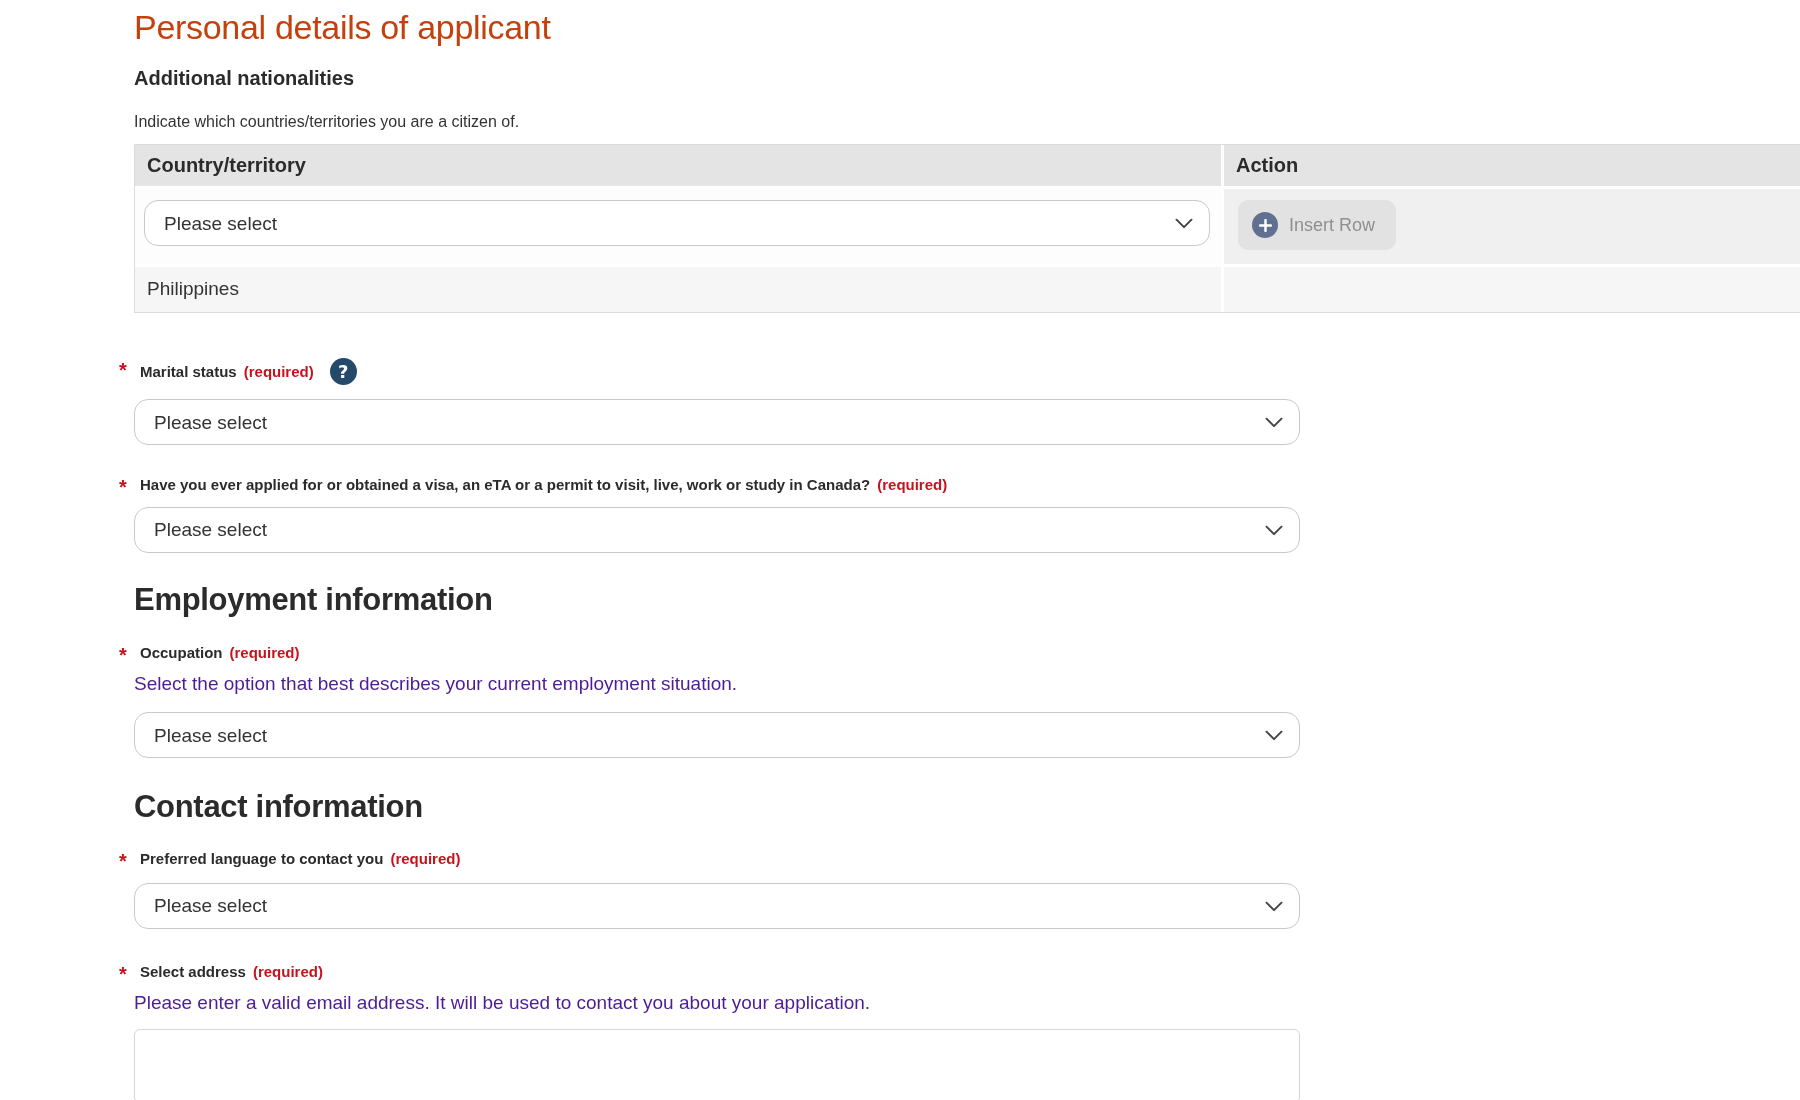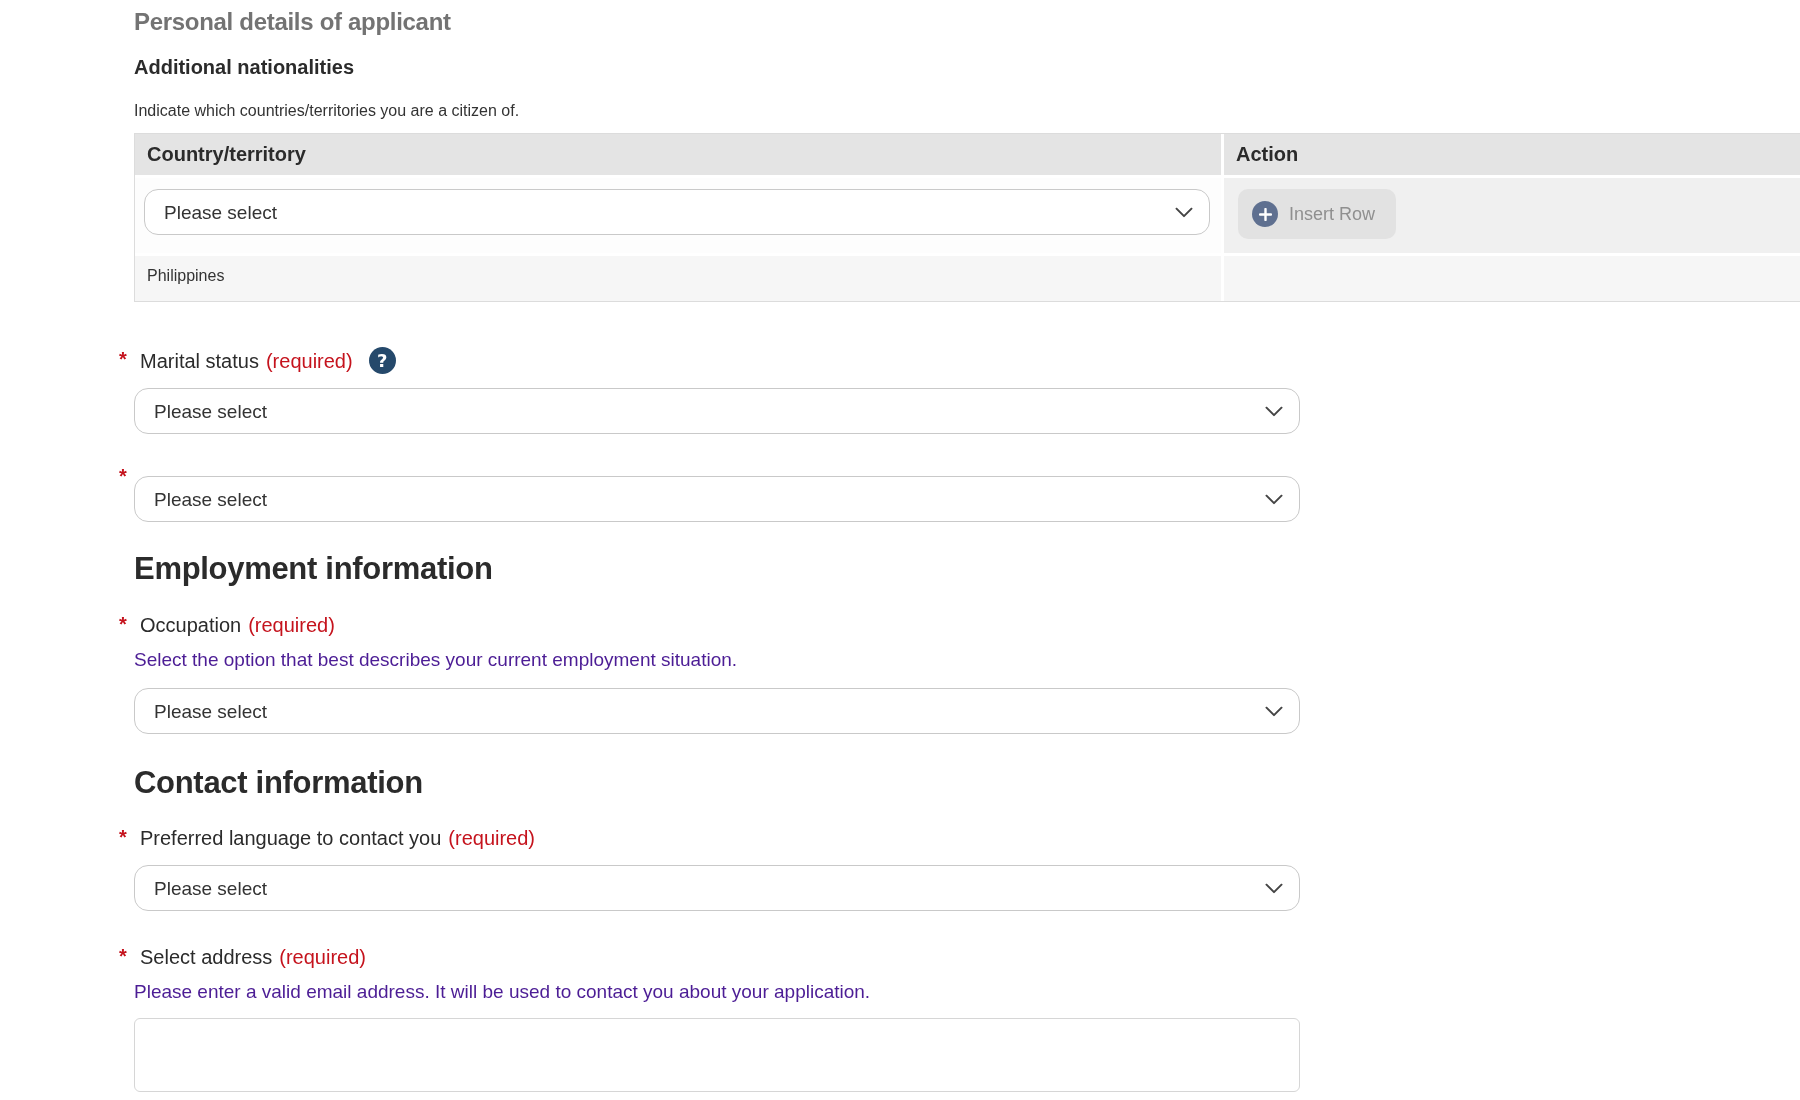--- a/index.html
+++ b/index.html
@@ -2,36 +2,36 @@
 <html><head>
 <meta charset="utf-8">
 <style>
   * { box-sizing: border-box; margin: 0; padding: 0; }
   html, body { width: 1800px; height: 1100px; overflow: hidden; background: #ffffff; }
   body { font-family: "Liberation Sans", "DejaVu Sans", sans-serif; color: #333333; }
 
   .page { padding: 8px 0 0 134px; }
 
   
-  .page-title { font-size: 24px; font-weight: 700; color: #737373; letter-spacing: -0.3px; }
+  .page-title { font-size: 34px; font-weight: 400; color: #c2410c; letter-spacing: -0.3px; }
   .sub-heading { font-size: 20px; font-weight: 700; color: #2b2b2b; margin-top: 20px; }
   .instruction { font-size: 16px; margin-top: 23px; color: #333; }
   .section-heading { font-size: 31px; font-weight: 700; color: #2b2b2b; letter-spacing: -0.3px; }
 
   
   .nat-table { width: 1702px; margin-top: 13px; border: 1px solid #dcdcdc; background: #ffffff; }
   .t-row { display: flex; }
   .t-row + .t-row { margin-top: 3px; }
   .t-cell { }
   .cell-country { width: 1086px; }
   .cell-action { flex: 1; margin-left: 3px; }
   .th { background: #e4e4e4; font-weight: 700; font-size: 20px; padding: 9px 12px; color: #2b2b2b; }
   .row1-country { background: #fdfdfd; padding: 11px 11px 18px 9px; }
   .row1-action { background: #f0f0f0; padding: 11px 14px; }
-  .row2 { background: #f6f6f6; font-size: 16px; padding: 11px 12px; min-height: 45px; }
+  .row2 { background: #f6f6f6; font-size: 19px; padding: 11px 12px; min-height: 45px; }
 
   
   .select-wrap { position: relative; width: 1166px; }
   .select-wrap.full { width: 100%; }
   select {
     appearance: none; -webkit-appearance: none; -moz-appearance: none;
     width: 100%; height: 46px;
     border: 1px solid #c9c9c9; border-radius: 14px;
     background: #ffffff; color: #333333;
     font-family: "Liberation Sans", "DejaVu Sans", sans-serif;
@@ -48,21 +48,21 @@
   }
   .plus-circle {
     width: 26px; height: 26px; border-radius: 50%;
     background: #5f7090; display: inline-flex; align-items: center; justify-content: center;
     line-height: 0;
   }
   .insert-label { font-size: 18px; color: #8f8f8f; }
 
   
   .label-row { display: flex; align-items: center; position: relative; margin-left: 6px; }
-  .field-label { font-size: 20px; font-weight: 400; color: #2b2b2b; line-height: 1.3; }
+  .field-label { font-size: 15px; font-weight: 700; color: #2b2b2b; line-height: 1.3; }
   .asterisk { position: absolute; left: -21px; top: 1px; color: #c5131d; font-size: 20px; font-weight: 700; }
   .req { color: #c5131d; margin-left: 7px; }
   .help-icon {
     width: 27px; height: 27px; border-radius: 50%;
     background: #25496b; color: #ffffff;
     display: inline-flex; align-items: center; justify-content: center;
     font-size: 18px; font-weight: 700; margin-left: 16px; cursor: pointer;
     font-family: "DejaVu Sans", sans-serif;
   }
   .field-desc { font-size: 19px; margin-top: 11px; color: #4c1d95; }
@@ -146,20 +146,21 @@
     <span class="chevron">
       <svg width="18" height="11" viewBox="0 0 18 11">
           <polyline points="1.5,1.5 9,9 16.5,1.5" fill="none" stroke="#454545" stroke-width="2" stroke-linecap="round" stroke-linejoin="round"></polyline>
         </svg>
     </span>
   </div>
 
   
   <div class="label-row mt-q">
     <span class="asterisk">*</span>
+    <span class="field-label"><span>Have you ever applied for or obtained a visa, an eTA or a permit to visit, live, work or study in Canada?</span><span class="req">(required)</span></span>
   </div>
   <div class="select-wrap mt-ctl2">
     <select>
       <option>Please select</option>
     </select>
     <span class="chevron">
       <svg width="18" height="11" viewBox="0 0 18 11">
           <polyline points="1.5,1.5 9,9 16.5,1.5" fill="none" stroke="#454545" stroke-width="2" stroke-linecap="round" stroke-linejoin="round"></polyline>
         </svg>
     </span>

